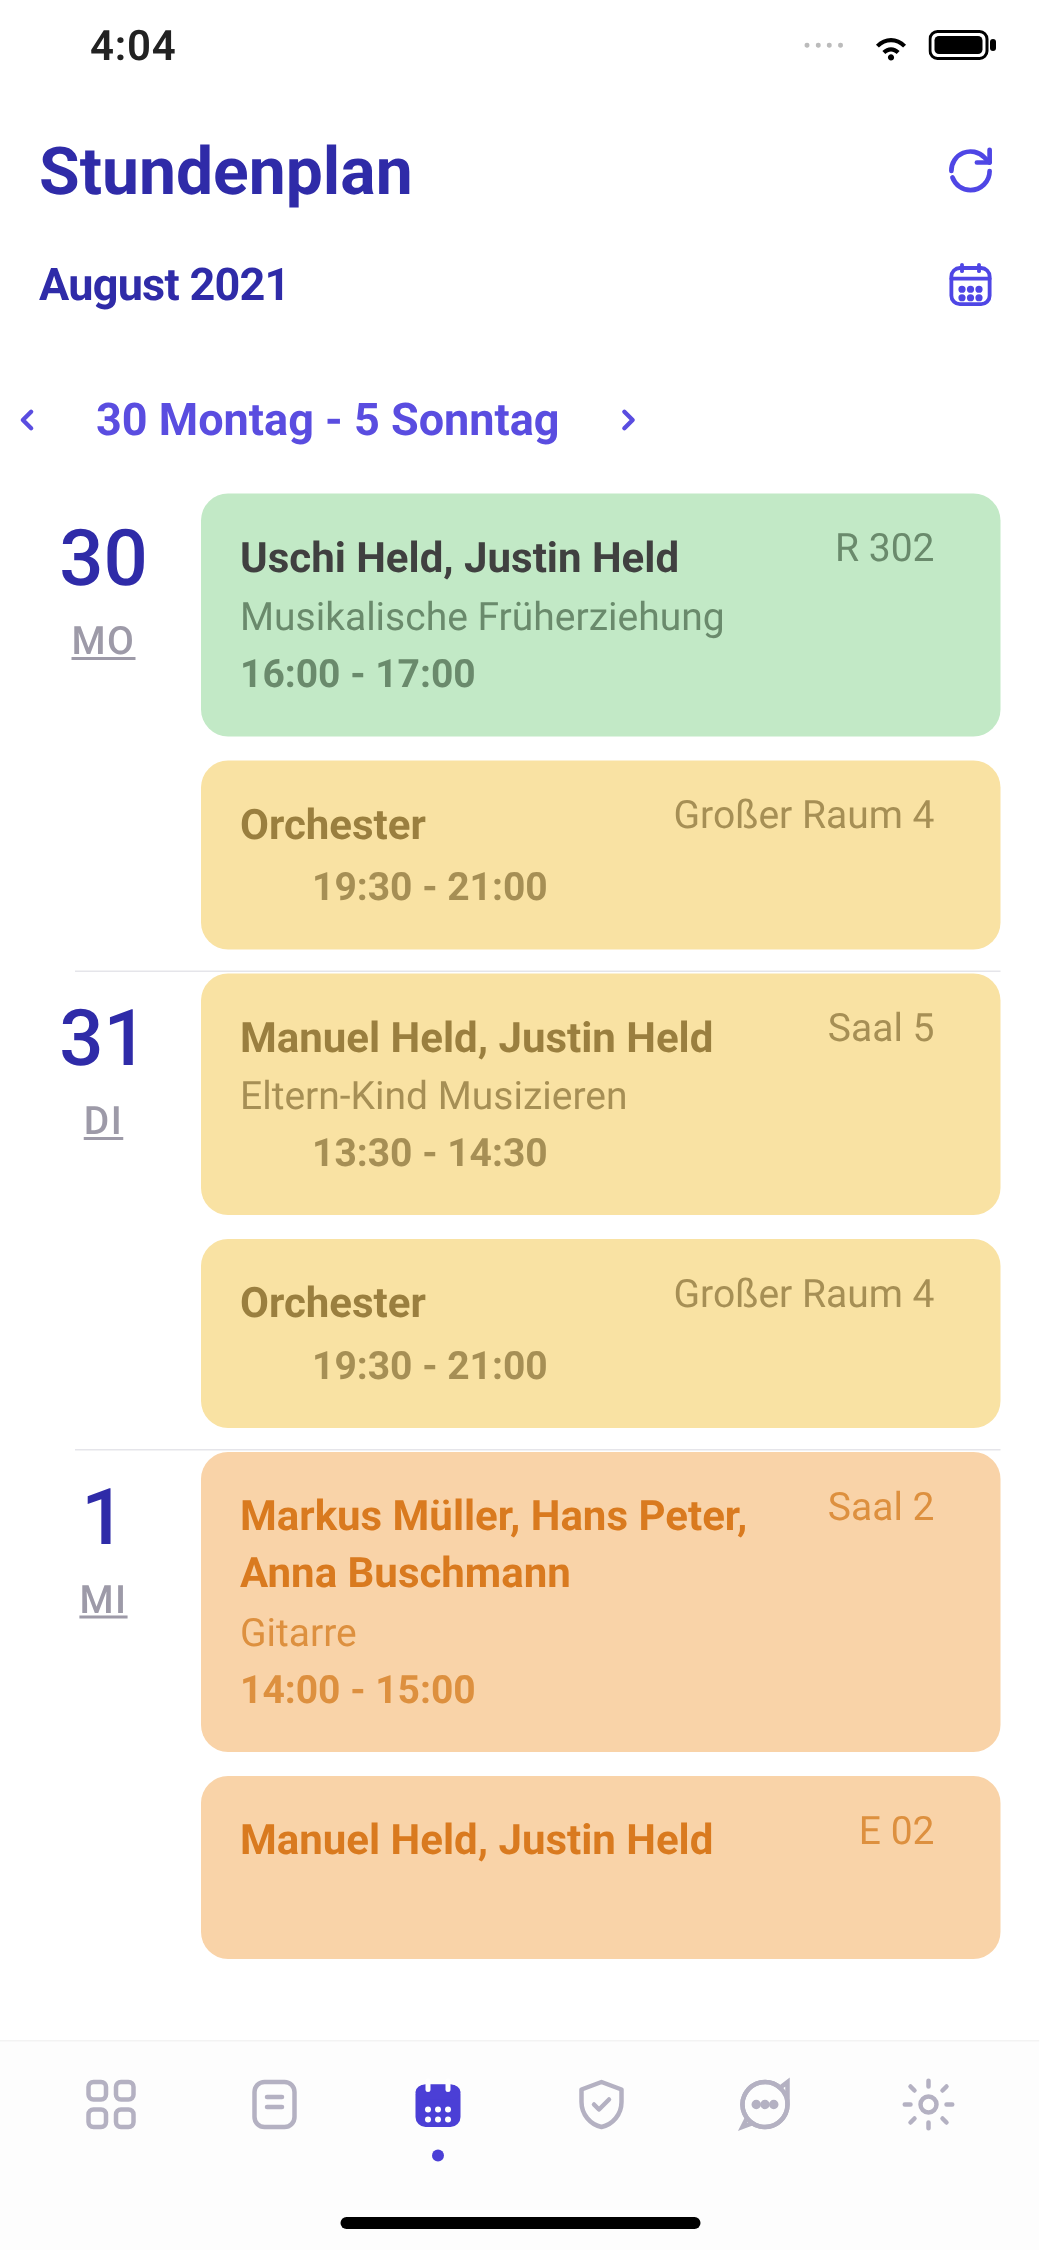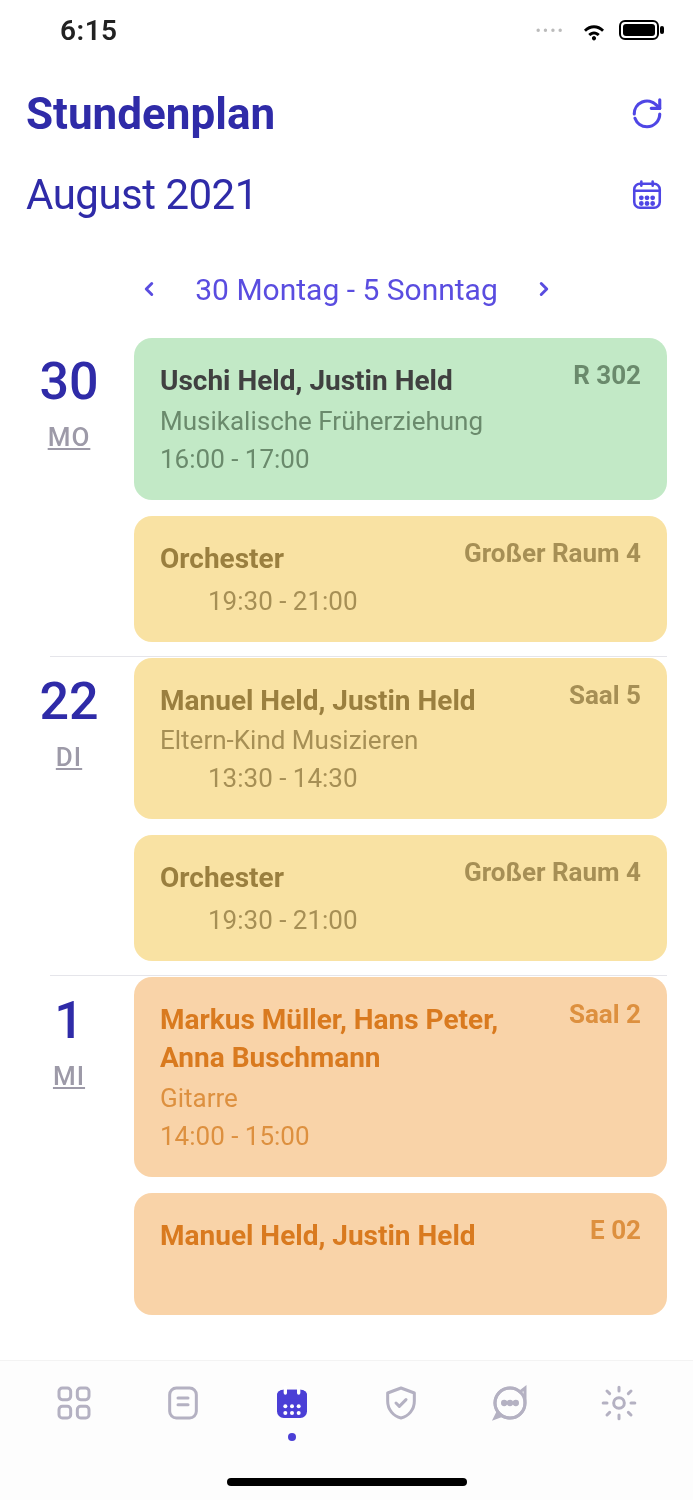--- a/index.html
+++ b/index.html
@@ -48,43 +48,43 @@
     align-items: center;
     justify-content: space-between;
     margin-bottom: 30px;
   }
   .page-title {
     font-size: 44px;
     font-weight: 700;
     color: #2f2ba8;
   }
   .month-title {
-    font-size: 42px;
-    font-weight: 400;
+    font-size: 30px;
+    font-weight: 700;
     color: #2f2ba8;
     letter-spacing: -0.5px;
   }
   .icon-btn {
     width: 40px;
     height: 40px;
     display:flex;
     align-items:center;
     justify-content:center;
     color: #4f46e5;
   }
 
   
   .week-nav {
     display: flex;
     align-items: center;
-    justify-content: center;
+    justify-content: flex-start;
     gap: 28px;
     padding: 22px 0 30px 0;
     font-size: 30px;
-    font-weight: 400;
+    font-weight: 700;
     color: #5a4de0;
   }
   .week-nav .chev {
     width: 36px;
     height: 36px;
     display:flex;
     align-items:center;
     justify-content:center;
     color:#5a4de0;
   }
@@ -158,33 +158,33 @@
     font-size: 26px;
     font-weight: 400;
     margin-top: 6px;
   }
   .card.green  .card-sub { color: #6a8a6c; }
   .card.yellow .card-sub { color: #a68f55; }
   .card.orange .card-sub { color: #dd903f; }
 
   .card-time {
     font-size: 26px;
-    font-weight: 400;
+    font-weight: 700;
     margin-top: 8px;
   }
   .card.green  .card-time { color: #6a8a6c; }
   .card.yellow .card-time { color: #a68f55; margin-left: 48px; }
   .card.orange .card-time { color: #dd903f; }
 
   .card-room {
     position: absolute;
     top: 22px;
-    right: 26px;
+    right: 44px;
     font-size: 26px;
-    font-weight: 700;
+    font-weight: 400;
   }
   .card.green  .card-room { color: #6a8a6c; }
   .card.yellow .card-room { color: #a68f55; }
   .card.orange .card-room { color: #dd903f; }
 
   
   .tabbar {
     position: absolute;
     left:0; right:0; bottom:0;
     height: 140px;
@@ -228,21 +228,21 @@
     bottom: 140px;
     height: 30px;
     background: linear-gradient(to bottom, rgba(255,255,255,0), #ffffff);
     pointer-events:none;
   }
 </style>
 </head>
 <body>
 
 <div class="status-bar">
-  <div class="status-time">6:15</div>
+  <div class="status-time">4:04</div>
   <div class="status-right">
     <span class="dots">••••</span>
     <span class="wifi-icon">
       <svg width="30" height="22" viewBox="0 0 24 18">
         <path d="M12 17.5c.9 0 1.7-.8 1.7-1.7S12.9 14 12 14s-1.7.8-1.7 1.7.8 1.8 1.7 1.8zm-4.7-5.2 1.6 1.6c.9-.8 2-1.3 3.1-1.3s2.2.5 3.1 1.3l1.6-1.6C15.3 10.9 13.7 10.2 12 10.2s-3.3.7-4.7 2.1zm-3.5-3.5 1.6 1.6C7.3 8.5 9.6 7.5 12 7.5s4.7 1 6.6 2.9l1.6-1.6C17.8 6.4 15 5.2 12 5.2S6.2 6.4 3.8 8.8z" fill="#000"></path>
       </svg>
     </span>
     <span class="battery-icon">
       <svg width="46" height="22" viewBox="0 0 46 22">
         <rect x="1" y="2" width="38" height="18" rx="5" ry="5" fill="none" stroke="#000" stroke-width="2"></rect>
@@ -315,21 +315,21 @@
         <div class="card-room">Großer Raum 4</div>
         <div class="card-title">Orchester</div>
         <div class="card-time">19:30 - 21:00</div>
       </div>
     </div>
   </div>
   <div class="day-sep"></div>
 
   <div class="day-row">
     <div class="day-col">
-      <div class="day-num">22</div>
+      <div class="day-num">31</div>
       <div class="day-abbr">DI</div>
     </div>
     <div class="events-col">
       <div class="card yellow">
         <div class="card-room">Saal 5</div>
         <div class="card-title">Manuel Held, Justin Held</div>
         <div class="card-sub">Eltern-Kind Musizieren</div>
         <div class="card-time">13:30 - 14:30</div>
       </div>
       <div class="card yellow">

